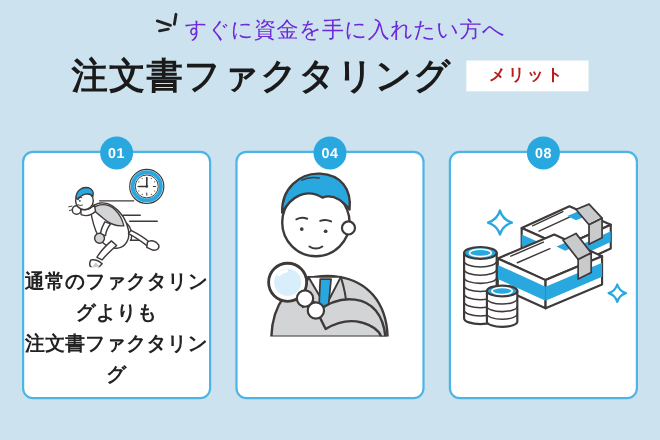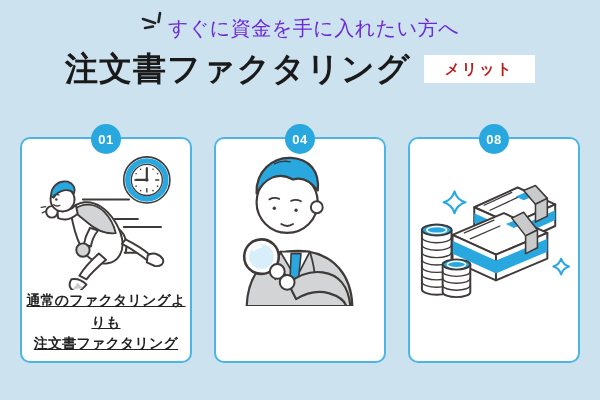--- a/index.html
+++ b/index.html
@@ -13,22 +13,22 @@
   .highlight{margin-left:13px;background:#ffffff;color:#b91c1c;font-size:15px;font-weight:bold;
              letter-spacing:2px;padding:6px 21px;line-height:1.1;}
   .cards{display:flex;justify-content:center;gap:22px;margin-top:45px;}
   .card{position:relative;width:172px;height:226px;background:#ffffff;border:2px solid #4DB5E6;
         border-radius:10px;box-sizing:border-box;display:flex;flex-direction:column;align-items:center;}
   .badge{position:absolute;top:-15px;left:50%;transform:translateX(-50%);width:30px;height:30px;
          border-radius:50%;background:#29A8E0;color:#fff;font-size:13px;font-weight:bold;
          display:flex;align-items:center;justify-content:center;letter-spacing:0.5px;}
   .illo{width:164px;height:158px;margin-top:9px;}
   .caption{flex:1;display:flex;flex-direction:column;justify-content:center;text-align:center;
-           font-size:14px;font-weight:bold;color:#222;line-height:1.55;letter-spacing:0.2px;
-           padding-bottom:6px;text-decoration:underline;}
+           font-size:18px;font-weight:bold;color:#222;line-height:1.55;letter-spacing:0.2px;
+           padding-bottom:6px;}
 </style>
 </head>
 <body>
 
 <div class="stage">
 
   <div class="tagline-row">
     <span class="emph">
       <svg width="22" height="20" viewBox="0 0 22 20">
         <g stroke="#222" stroke-width="2.6" stroke-linecap="round" fill="none">

